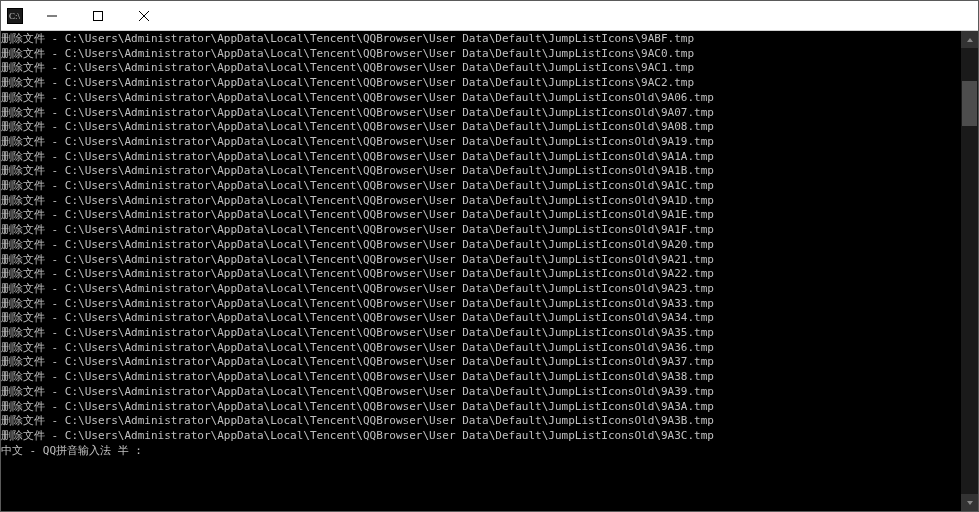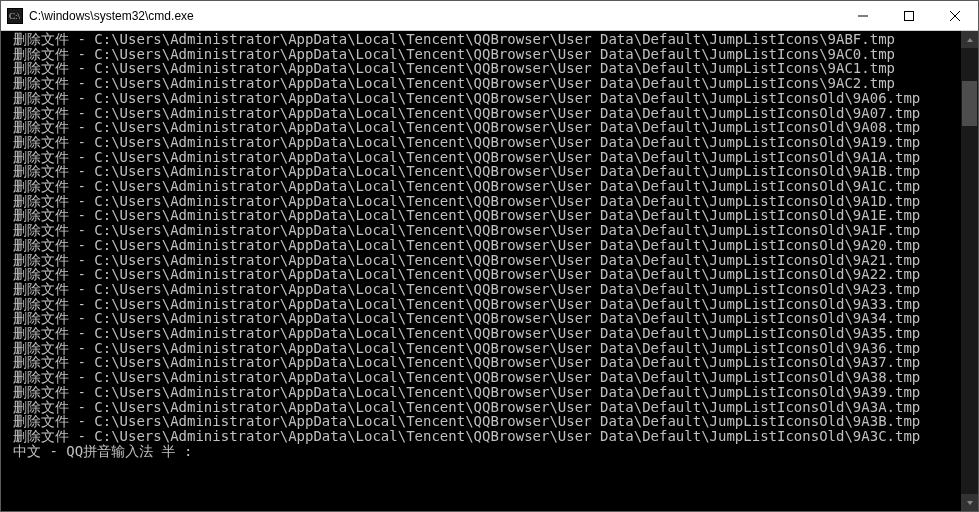--- a/index.html
+++ b/index.html
@@ -59,23 +59,23 @@
     .win-btn svg { width: 10px; height: 10px; }
     .console-area {
       flex: 1;
       background: #000;
       display: flex;
       position: relative;
       overflow: hidden;
     }
     .console-output {
       flex: 1;
-      padding: 1px 12px;
+      padding: 1px 0;
       font-family: 'NSimSun', 'SimSun', 'Consolas', monospace;
-      font-size: 14px;
+      font-size: 11px;
       line-height: 14.7px;
       color: #c0c0c0;
       white-space: pre;
       overflow: hidden;
     }
     .line { display: block; }
     .scrollbar {
       width: 17px;
       background: #1a1a1a;
       position: relative;
@@ -108,21 +108,20 @@
 
 <div class="window">
   <div class="titlebar">
     <div class="app-icon">
       <svg viewBox="0 0 16 16">
         <rect x="0" y="0" width="16" height="16" fill="#000"></rect>
         <rect x="1" y="1" width="14" height="14" fill="#1a1a1a"></rect>
         <text x="2" y="11" font-size="9" fill="#ccc" font-family="Consolas">C:\</text>
       </svg>
     </div>
-    <div class="title-text">C:\windows\system32\cmd.exe</div>
     <div class="win-controls">
       <div class="win-btn">
         <svg viewBox="0 0 10 10">
             <line x1="0" y1="5" x2="10" y2="5" stroke="#000" stroke-width="1"></line>
           </svg>
       </div>
       <div class="win-btn">
         <svg viewBox="0 0 10 10">
             <rect x="0.5" y="0.5" width="9" height="9" fill="none" stroke="#000" stroke-width="1"></rect>
           </svg>

